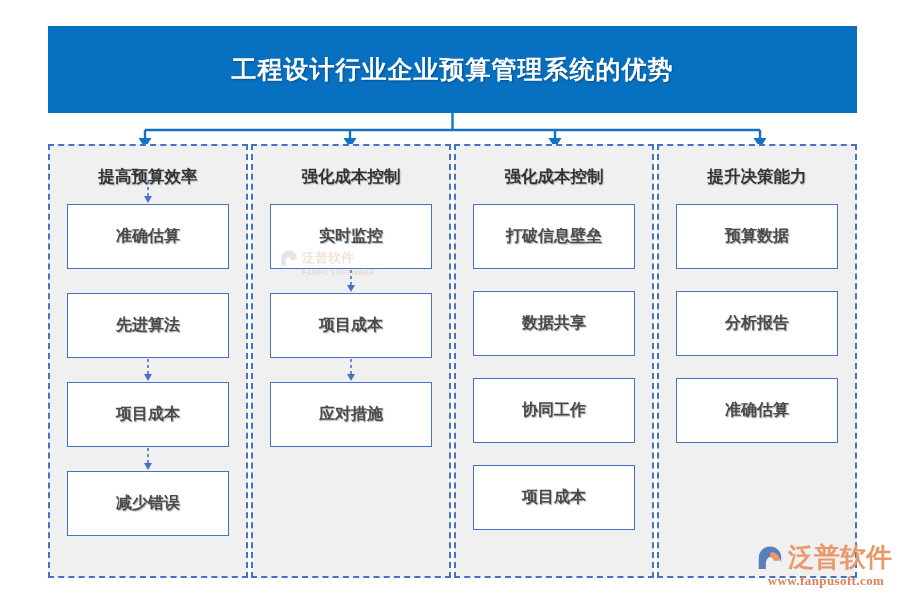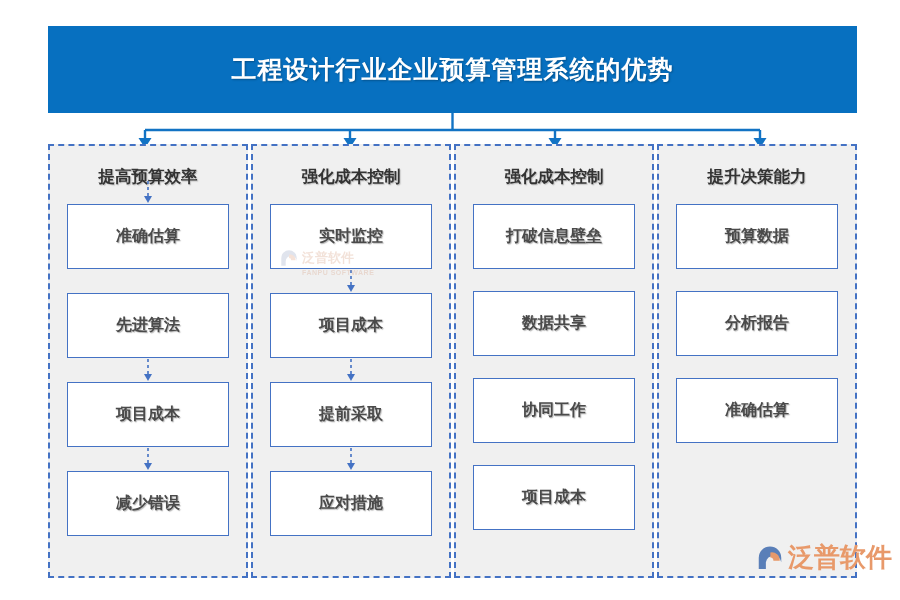--- a/index.html
+++ b/index.html
@@ -250,27 +250,20 @@
             <line x1="7" y1="0" x2="7" y2="15" stroke="#4472c4" stroke-width="1.6" stroke-dasharray="3,3"></line>
             <polygon points="3,15 11,15 7,22" fill="#4472c4"></polygon>
           </svg>
           <span class="node-label">项目成本</span>
         </div>
         <div class="node-box">
           <svg class="arrow-gap" viewBox="0 0 14 24" style="top:-24px">
             <line x1="7" y1="0" x2="7" y2="15" stroke="#4472c4" stroke-width="1.6" stroke-dasharray="3,3"></line>
             <polygon points="3,15 11,15 7,22" fill="#4472c4"></polygon>
           </svg>
-          <span class="node-label">提前采取</span>
-        </div>
-        <div class="node-box">
-          <svg class="arrow-gap" viewBox="0 0 14 24" style="top:-24px">
-            <line x1="7" y1="0" x2="7" y2="15" stroke="#4472c4" stroke-width="1.6" stroke-dasharray="3,3"></line>
-            <polygon points="3,15 11,15 7,22" fill="#4472c4"></polygon>
-          </svg>
           <span class="node-label">应对措施</span>
         </div>
       </div>
     </div>
 
     <div class="column-panel">
       <div class="column-heading">强化成本控制</div>
       <div class="node-list stack">
         <div class="node-box">
           <span class="node-label">打破信息壁垒</span>
@@ -316,15 +309,16 @@
   </div>
 
   <div id="brand-logo">
     <div class="logo-row">
       <svg class="logo-mark" viewBox="0 0 40 40">
         <path d="M5 21 A15 15 0 0 1 35 21 L35 27 A10.5 10.5 0 0 0 14.5 27 L14.5 36 L5 36 Z" fill="#5a7fb8"></path>
         <path d="M20.5 14 A10.5 10.5 0 0 1 33 25 L24.5 25 A4.2 4.2 0 0 0 20.5 20.5 Z" fill="#e8996a"></path>
       </svg>
       <span class="logo-word">泛普软件</span>
     </div>
+    <div class="logo-url">www.fanpusoft.com</div>
   </div>
 
 </div>
 
 </body></html>

